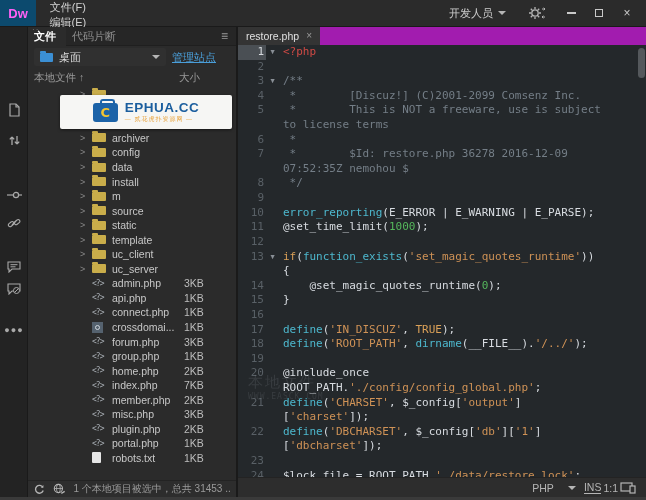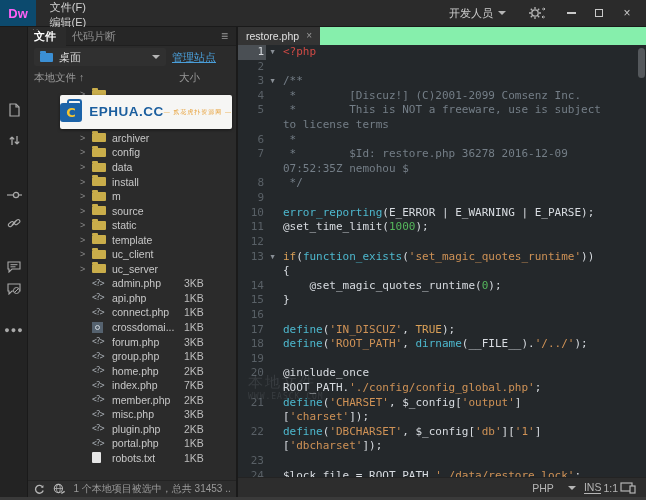--- a/index.html
+++ b/index.html
@@ -57,29 +57,29 @@
   .img-ico { width:12px; height:12px; background:#e8b04a; position:relative; }
   .img-ico::after { content:""; position:absolute; right:1px; top:1px; width:5px; height:5px; background:#f7e7c0; }
   .txt-ico { width:9px; height:11px; background:#e6e6e6; border-radius:1px; }
   .tw-name { flex:1 1 auto; white-space:nowrap; overflow:hidden; }
   .tw-size { width:52px; flex:0 0 auto; color:#bdbdbd; }
   
   .brand-card { position:absolute; left:32px; top:8px; width:172px; height:34px; background:#f6f6f4; border-radius:2px; display:flex; align-items:center; justify-content:center; gap:7px; box-shadow:0 1px 3px rgba(0,0,0,.5); }
   .brand-ico { width:25px; height:19px; background:#1c63a8; border-radius:3px; position:relative; display:flex; align-items:center; justify-content:center; }
   .brand-ico::before { content:""; position:absolute; top:-4px; left:7px; width:11px; height:5px; border:2px solid #1c63a8; border-bottom:none; border-radius:3px 3px 0 0; }
   .brand-c { color:#f4c430; font-weight:bold; font-size:13px; font-family:"DejaVu Sans",sans-serif; }
-  .brand-text { display:flex; flex-direction:row; align-items:center; }
+  .brand-text { display:flex; flex-direction:column; align-items:flex-start; }
   .brand-name { color:#1b5e9e; font-weight:bold; font-size:13.5px; letter-spacing:.5px; line-height:14px; }
   .brand-tag { color:#e8a33d; font-size:6px; letter-spacing:1px; line-height:8px; white-space:nowrap; }
   .panel-footer { height:17px; background:#2d2d2d; border-top:1px solid #232323; display:flex; align-items:center; gap:8px; padding:0 6px; color:#9a9a9a; font-size:10px; flex:0 0 auto; }
   .footer-status { white-space:nowrap; overflow:hidden; }
 
   
   .editor { flex:1 1 auto; display:flex; flex-direction:column; min-width:0; position:relative; }
-  .tabbar { height:18px; background:#86efac; display:flex; align-items:center; flex:0 0 auto; }
+  .tabbar { height:18px; background:#a21caf; display:flex; align-items:center; flex:0 0 auto; }
   .doc-tab { background:#343434; color:#e0e0e0; font-size:10.5px; padding:2px 8px 3px 8px; display:flex; align-items:center; gap:7px; height:18px; }
   .tab-close { color:#9a9a9a; font-size:10px; }
   .code-area { flex:1 1 auto; background:#24282b; position:relative; overflow:hidden; font-family:"DejaVu Sans Mono","Liberation Mono",monospace; font-size:11px; }
   .code-line { height:14.62px; line-height:14.62px; display:flex; white-space:pre; }
   .ln { width:28px; text-align:right; color:#596066; flex:0 0 auto; padding-right:2px; }
   .ln.active { background:#4a4f54; color:#d4d8dc; }
   .fold { width:13px; flex:0 0 auto; color:#8a9097; font-size:7px; text-align:center; line-height:14.62px; }
   .ctext { padding-left:4px; }
   .tok-php { color:#cf4a45; }
   .tok-com { color:#747e87; }

